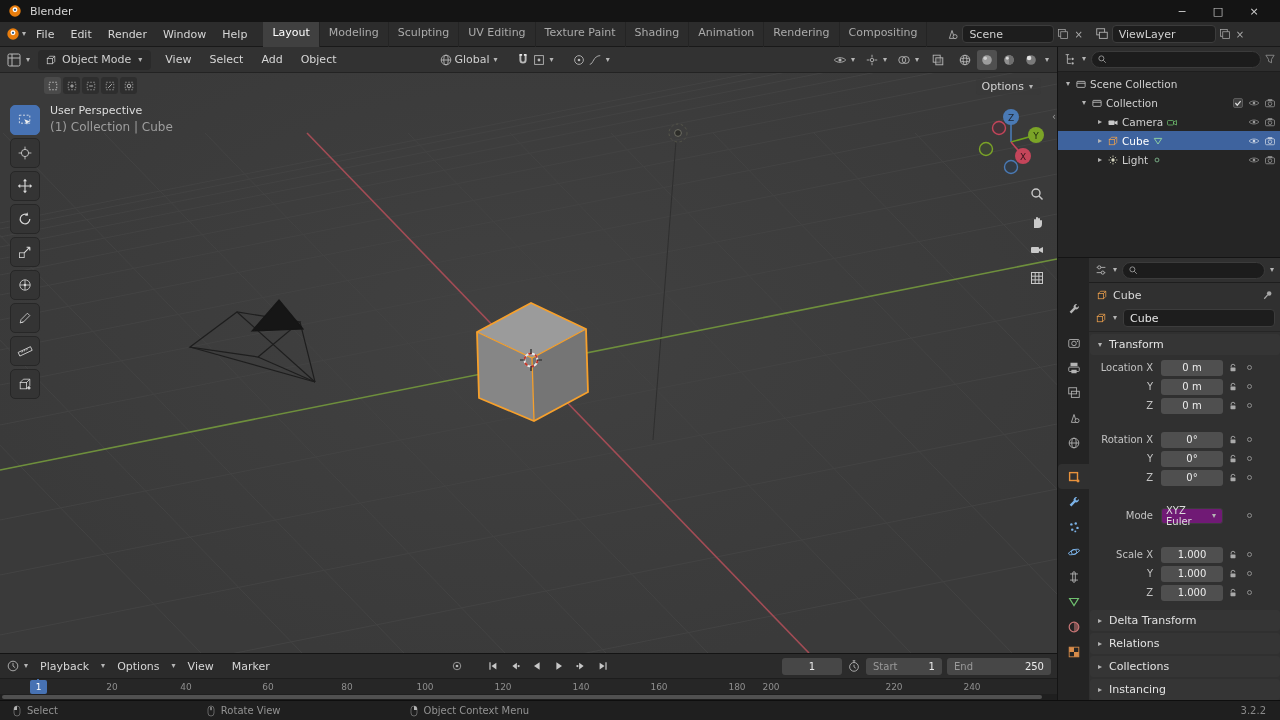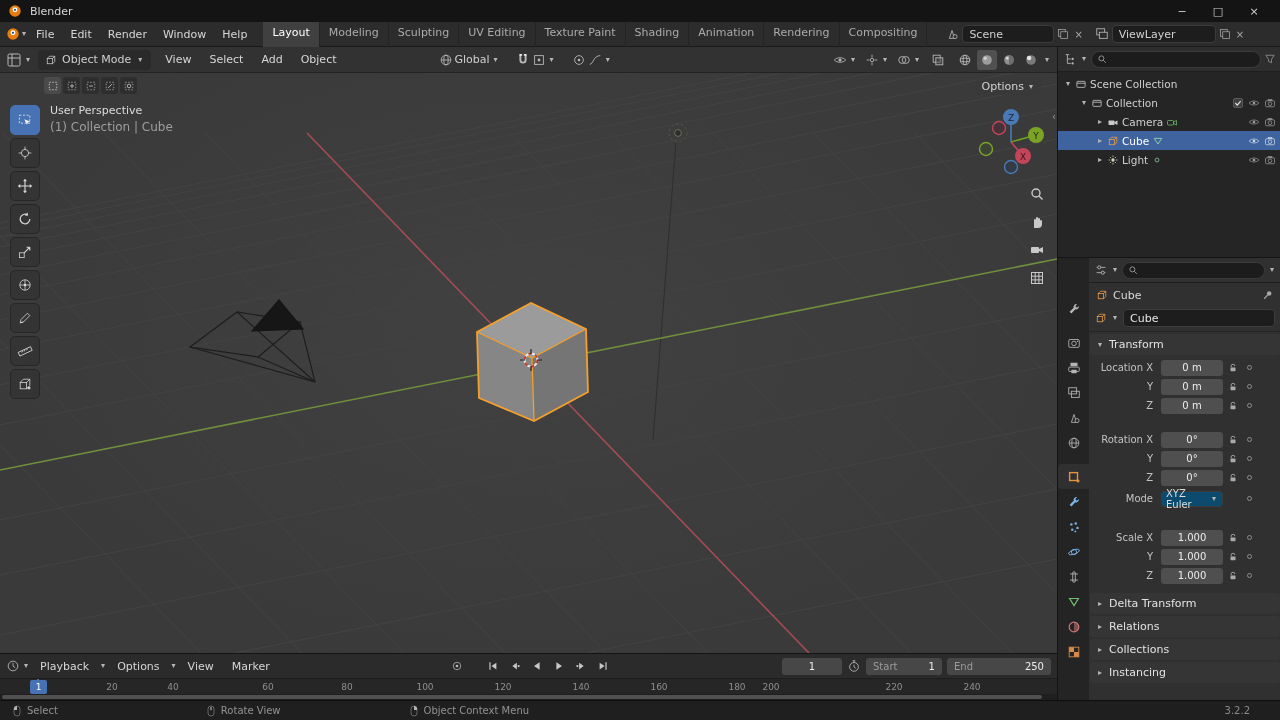--- a/index.html
+++ b/index.html
@@ -68,42 +68,42 @@
 .ptab.grp{margin-top:9px}
 .ptab.active{background:#303030;border-radius:4px 0 0 4px}
 #pcontent{position:absolute;left:31px;top:0;width:192px;height:442px;overflow:hidden}
 .pcrumb{height:24px;display:flex;align-items:center;gap:5px;padding:0 7px;color:#d8d8d8}
 .pname{height:25px;display:flex;align-items:center;gap:4px;padding:0 6px 2px 6px;border-bottom:1px solid #262626}
 .namefield{flex:1;background:#1d1d1d;border:1px solid #3c3c3c;border-radius:4px;height:18px;display:flex;align-items:center;padding:0 6px;color:#e4e4e4}
 .psec{height:21px;display:flex;align-items:center;gap:5px;background:#353535;border-radius:3px;margin:2px 1px;padding:0 6px;color:#e2e2e2}
 .trow{display:flex;align-items:center;height:19px;padding-right:4px}
 .trow .lab{width:72px;text-align:right;color:#c2c2c2;padding-right:8px;font-size:10px;white-space:nowrap}
 .nfield{width:62px;background:#4f4f4f;border-radius:3px;height:16px;display:flex;align-items:center;justify-content:center;color:#ececec;font-size:10px}
-.dfield{width:62px;background:#0c4a6e;border:1px solid #3c3c3c;border-radius:3px;height:16px;display:flex;align-items:center;justify-content:space-between;color:#dcdcdc;font-size:10px;padding:0 4px}
+.dfield{width:62px;background:#701a75;border:1px solid #3c3c3c;border-radius:3px;height:16px;display:flex;align-items:center;justify-content:space-between;color:#dcdcdc;font-size:10px;padding:0 4px}
 .lockslot{width:20px;display:flex;justify-content:center}
 .animdot{width:5px;height:5px;border:1px solid #8d8d8d;border-radius:50%;margin-left:4px}
 
 
 #timeline{left:0;top:653px;width:1057px;height:47px;background:#2b2b2b;border-top:1px solid #141414}
 #tlhead{height:24px;display:flex;align-items:center;padding:0 6px;gap:2px}
 #transport{display:flex;align-items:center;gap:4px;margin:0 auto}
 .tbtn{width:18px;height:16px;display:flex;align-items:center;justify-content:center;border-radius:3px}
 #tlfields{display:flex;align-items:center;gap:5px}
 .tlfield{background:#474747;border-radius:3px;height:17px;display:flex;align-items:center;justify-content:space-between;padding:0 7px;color:#ececec;font-size:10px}
 #ruler{position:relative;height:16px;background:#262626;border-top:1px solid #1d1d1d;font-size:9px;color:#8e8e8e}
 .rnum{position:absolute;top:3px;width:30px;text-align:center}
 #playhead{position:absolute;left:30px;top:1px;width:17px;height:14px;background:#4772b3;border-radius:2px;color:#fff;font-size:9px;display:flex;align-items:center;justify-content:center}
 #playline{position:absolute;left:37px;top:0;width:2px;height:16px;background:#4772b3}
 #tlscroll{position:relative;height:6px;background:#1f1f1f}
 #tlthumb{position:absolute;left:2px;top:1px;width:1040px;height:4px;background:#505050;border-radius:2px}
 
 
 #statusbar{left:0;top:700px;width:1280px;height:20px;background:#1f1f1f;border-top:1px solid #0e0e0e;display:flex;align-items:center;color:#929292;font-size:10px}
 .hint{display:flex;align-items:center;gap:5px}
-#version{margin-left:auto;margin-right:30px;color:#8a8a8a}
+#version{margin-left:auto;margin-right:14px;color:#8a8a8a}
 </style>
 </head>
 <body>
 
 <div id="titlebar" class="abs">
   <svg class="i14" viewBox="0 0 16 16">
     <circle cx="8" cy="8" r="6.5" fill="#e87d0d"></circle>
       <circle cx="8" cy="6.6" r="2.8" fill="#ffffff"></circle>
       <circle cx="8" cy="6.6" r="1.3" fill="#265787"></circle>
   </svg>
@@ -836,21 +836,21 @@
           </div>
         <span class="lockslot">
             <svg class="i10" viewBox="0 0 16 16">
               <path d="M5 7 V5 a3 3 0 0 1 6 0" fill="none" stroke="#aaaaaa" stroke-width="1.4"></path>
               <rect x="4" y="7" width="8" height="6" rx="1" fill="#aaaaaa"></rect>
             </svg>
           </span>
         <span class="animdot"></span>
       </div>
 
-      <div class="trow" style="margin-top:2px">
+      <div class="trow" style="margin-top:19px">
         <span class="lab">Mode</span>
         <div class="dfield">
           <span>XYZ Euler</span>
           <span class="caret">▾</span>
         </div>
         <span class="lockslot"></span>
         <span class="animdot"></span>
       </div>
 
       <div class="trow" style="margin-top:20px">
@@ -985,21 +985,21 @@
       </div>
       <div class="tlfield" style="width:104px">
         <span class="dim">End</span>
         <span>250</span>
       </div>
     </div>
   </div>
 
   <div id="ruler">
     <span class="rnum" style="left:97px">20</span>
-    <span class="rnum" style="left:158px">40</span>
+    <span class="rnum" style="left:171px">40</span>
     <span class="rnum" style="left:253px">60</span>
     <span class="rnum" style="left:332px">80</span>
     <span class="rnum" style="left:410px">100</span>
     <span class="rnum" style="left:488px">120</span>
     <span class="rnum" style="left:566px">140</span>
     <span class="rnum" style="left:644px">160</span>
     <span class="rnum" style="left:722px">180</span>
     <span class="rnum" style="left:756px">200</span>
     <span class="rnum" style="left:879px">220</span>
     <span class="rnum" style="left:957px">240</span>

